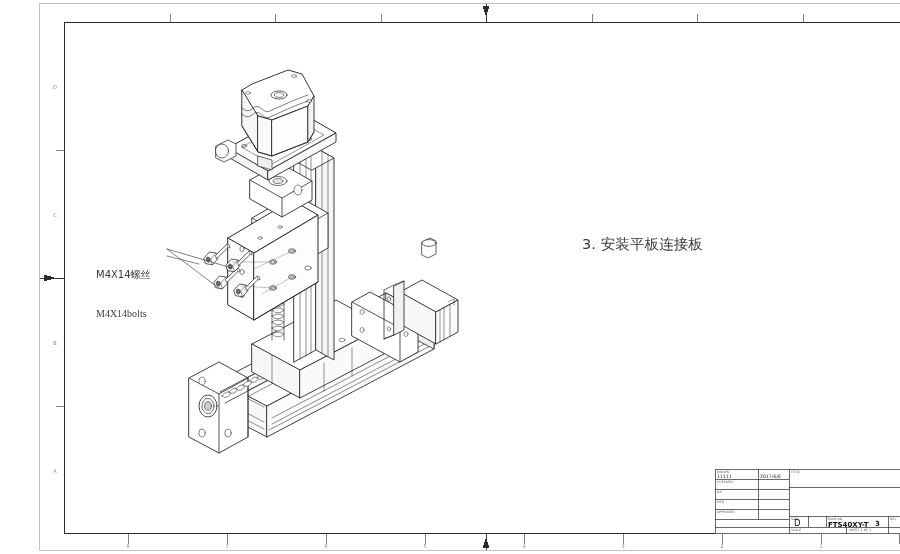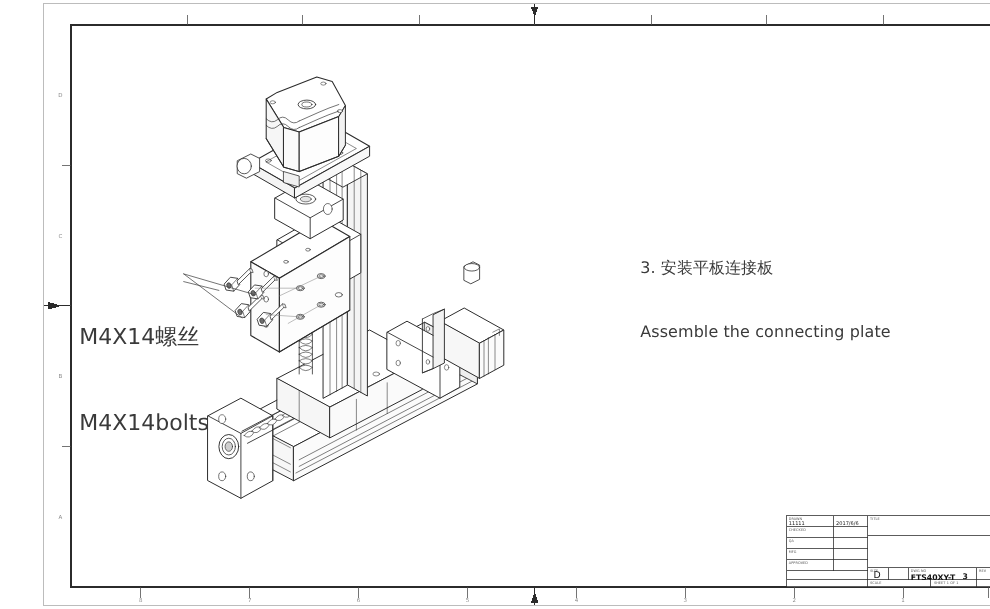--- a/index.html
+++ b/index.html
@@ -34,26 +34,26 @@
   }
   #step-note {
     left: 546px;
     top: 198px;
     font-size: 14.5px;
     letter-spacing: 0.1px;
   }
   #step-note .cn { display: block; }
   #step-note .en { display: block; margin-top: 2px; }
   #bolt-callout {
-    left: 36px;
+    left: 60px;
     top: 243px;
-    font-size: 20px;
+    font-size: 10px;
   }
   #bolt-callout .cn { display: block; }
-  #bolt-callout .en { display: block; margin-top: 1px; }
+  #bolt-callout .en { display: block; margin-top: 1px; font-family: Liberation Serif, serif; }
 
   
   .tb {
     position: absolute;
     color: #2b2b2b;
     white-space: pre;
     font-family: "DejaVu Sans", "Liberation Sans", sans-serif;
   }
   .tb-lbl { font-size: 3.1px; color: #555; letter-spacing: .1px; }
   .tb-val { font-size: 4.6px; color: #222; }
@@ -464,21 +464,20 @@
       <g stroke="#4a4a4a" stroke-width="0.7" fill="none">
         <path d="M131,249 L196,268"></path>
         <path d="M131,249 L184,289"></path>
         <path d="M131,256 L163,264"></path>
       </g>
     </g>
   </svg>
 
   <div class="anno" id="step-note">
     <span class="cn">3. 安装平板连接板</span>
-    <span class="en">Assemble the connecting plate</span>
   </div>
 
   <div class="anno" id="bolt-callout">
     <span class="cn">M4X14螺丝</span>
     <span class="en">M4X14bolts</span>
   </div>
 
   <svg class="layer" viewBox="0 0 900 554" shape-rendering="crispEdges">
     <g stroke="#2b2b2b" fill="none" stroke-width="0.7">
 

